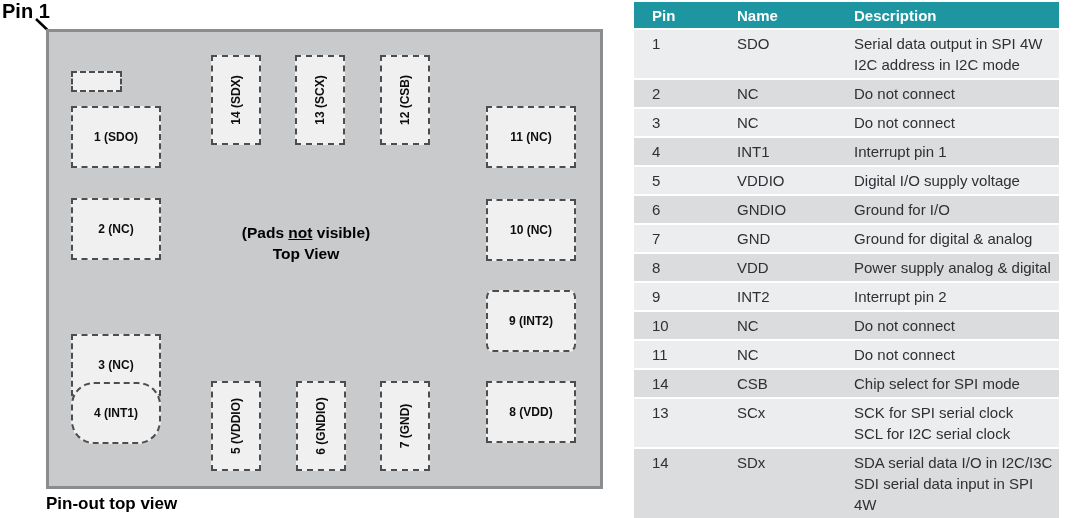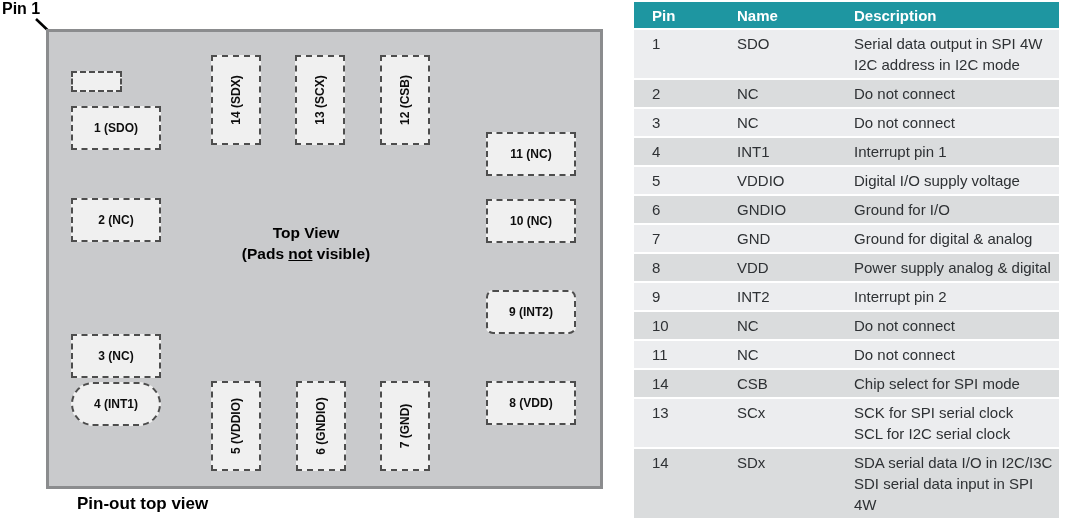--- a/index.html
+++ b/index.html
@@ -1,46 +1,46 @@
 <!DOCTYPE html>
 <html><head>
 <meta charset="utf-8">
 <style>
   * { box-sizing: border-box; margin: 0; padding: 0; }
   body { background: #ffffff; font-family: "Liberation Sans", sans-serif; }
   .stage { position: relative; width: 1080px; height: 518px; background: #ffffff; overflow: hidden; }
 
   
   .diagram { position: absolute; left: 0; top: 0; width: 620px; height: 518px; }
-  .pin1-label { position: absolute; left: 2px; top: 0; font-size: 16px; font-weight: bold; color: #000; }
+  .pin1-label { position: absolute; left: 2px; top: 0; font-size: 20px; font-weight: bold; color: #000; }
   .arrow-svg { position: absolute; left: 0; top: 0; width: 130px; height: 95px; }
   .chip { position: absolute; left: 46px; top: 29px; width: 557px; height: 460px;
           background: #c9cacc; border: 3px solid #8b8c8e; }
   .chip-title { position: absolute; left: 137px; top: 190px; width: 240px; text-align: center;
                 font-weight: bold; color: #000; font-size: 15.5px; line-height: 21px; }
   .chip-title .u { text-decoration: underline; }
   .pin-box { position: absolute; background: #f0f0f0; border: 2px dashed #4d4d4d;
              display: flex; align-items: center; justify-content: center;
              font-weight: bold; font-size: 12px; color: #0d0d0d; }
-  .pin-box.h { width: 90px; height: 44px; }
+  .pin-box.h { width: 90px; height: 62px; }
   .pin-box.v { width: 50px; height: 90px; }
   .pin-box.v span { transform: rotate(-90deg); white-space: nowrap; }
   .pin1-pad { position: absolute; left: 22px; top: 39px; width: 51px; height: 21px;
               background: #f0f0f0; border: 2px dashed #4d4d4d; }
   
   .pb-l1 { left: 22px; top: 74px; }  .pb-l2 { left: 22px; top: 166px; }
   .pb-l3 { left: 22px; top: 258px; margin-top: 44px; } .pb-l4 { left: 22px; top: 350px; border-radius: 23px; }
   
-  .pb-r1 { left: 437px; top: 74px; margin-top: 26px; }  .pb-r2 { left: 437px; top: 167px; }
+  .pb-r1 { left: 437px; top: 74px; }  .pb-r2 { left: 437px; top: 167px; }
   .pb-r3 { left: 437px; top: 258px; border-radius: 7px; } .pb-r4 { left: 437px; top: 349px; }
   
   .pb-t1 { left: 162px; top: 23px; } .pb-t2 { left: 246px; top: 23px; } .pb-t3 { left: 331px; top: 23px; }
   
   .pb-b1 { left: 162px; top: 349px; } .pb-b2 { left: 247px; top: 349px; } .pb-b3 { left: 331px; top: 349px; }
-  .caption { position: absolute; left: 46px; top: 494px; font-size: 17px; font-weight: bold; color: #000; margin-left: 31px; }
+  .caption { position: absolute; left: 46px; top: 494px; font-size: 17px; font-weight: bold; color: #000; }
 
   
   .pin-table-wrap { position: absolute; left: 622px; top: 2px; width: 437px; padding-left: 12px; }
   table.pin-table { width: 100%; border-collapse: collapse; table-layout: fixed;
                     font-size: 15px; color: #2e3134; }
   table.pin-table col.c1 { width: 103px; }
   table.pin-table col.c2 { width: 117px; }
   table.pin-table th { background: #1e96a1; color: #ffffff; font-weight: bold; text-align: left;
                        height: 27px; padding: 0; border-bottom: 2px solid #ffffff; font-size: 15px; }
   table.pin-table th:first-child, table.pin-table td:first-child { padding-left: 18px; }
@@ -63,22 +63,22 @@
           <path d="M0,0 L9,4.5 L0,9 z" fill="#000"></path>
         </marker>
       </defs>
       <line x1="36" y1="19" x2="80" y2="61" stroke="#000" stroke-width="2.5" marker-end="url(#ah)"></line>
     </svg>
 
     <div class="chip">
       <div class="pin1-pad"></div>
 
       <div class="chip-title">
+        <div><span>(Pads </span><span class="u">not</span><span> visible)</span></div>
         <div>Top View</div>
-        <div><span>(Pads </span><span class="u">not</span><span> visible)</span></div>
       </div>
 
       <div class="pin-box h pb-l1">
           <span>1 (SDO)</span>
         </div>
       <div class="pin-box h pb-l2">
           <span>2 (NC)</span>
         </div>
       <div class="pin-box h pb-l3">
           <span>3 (NC)</span>

